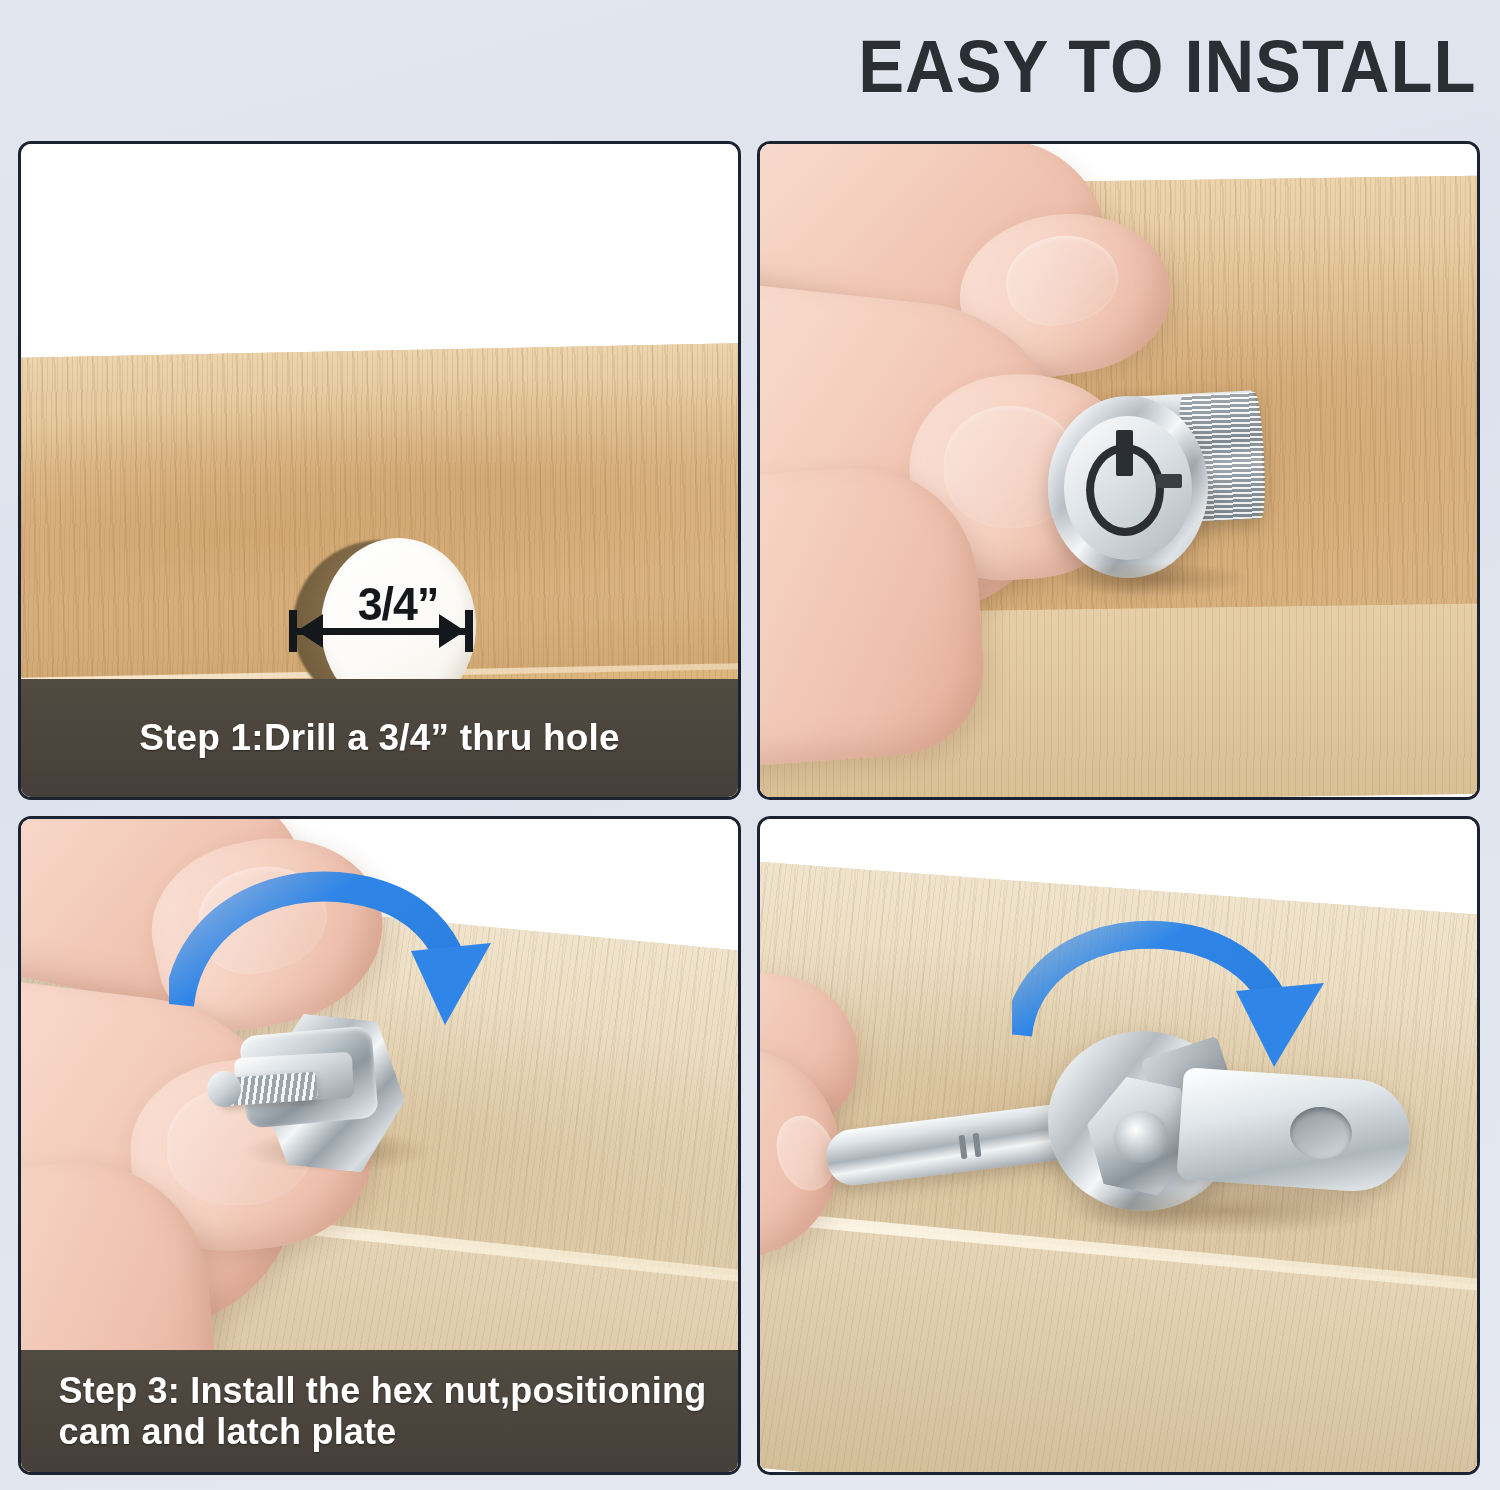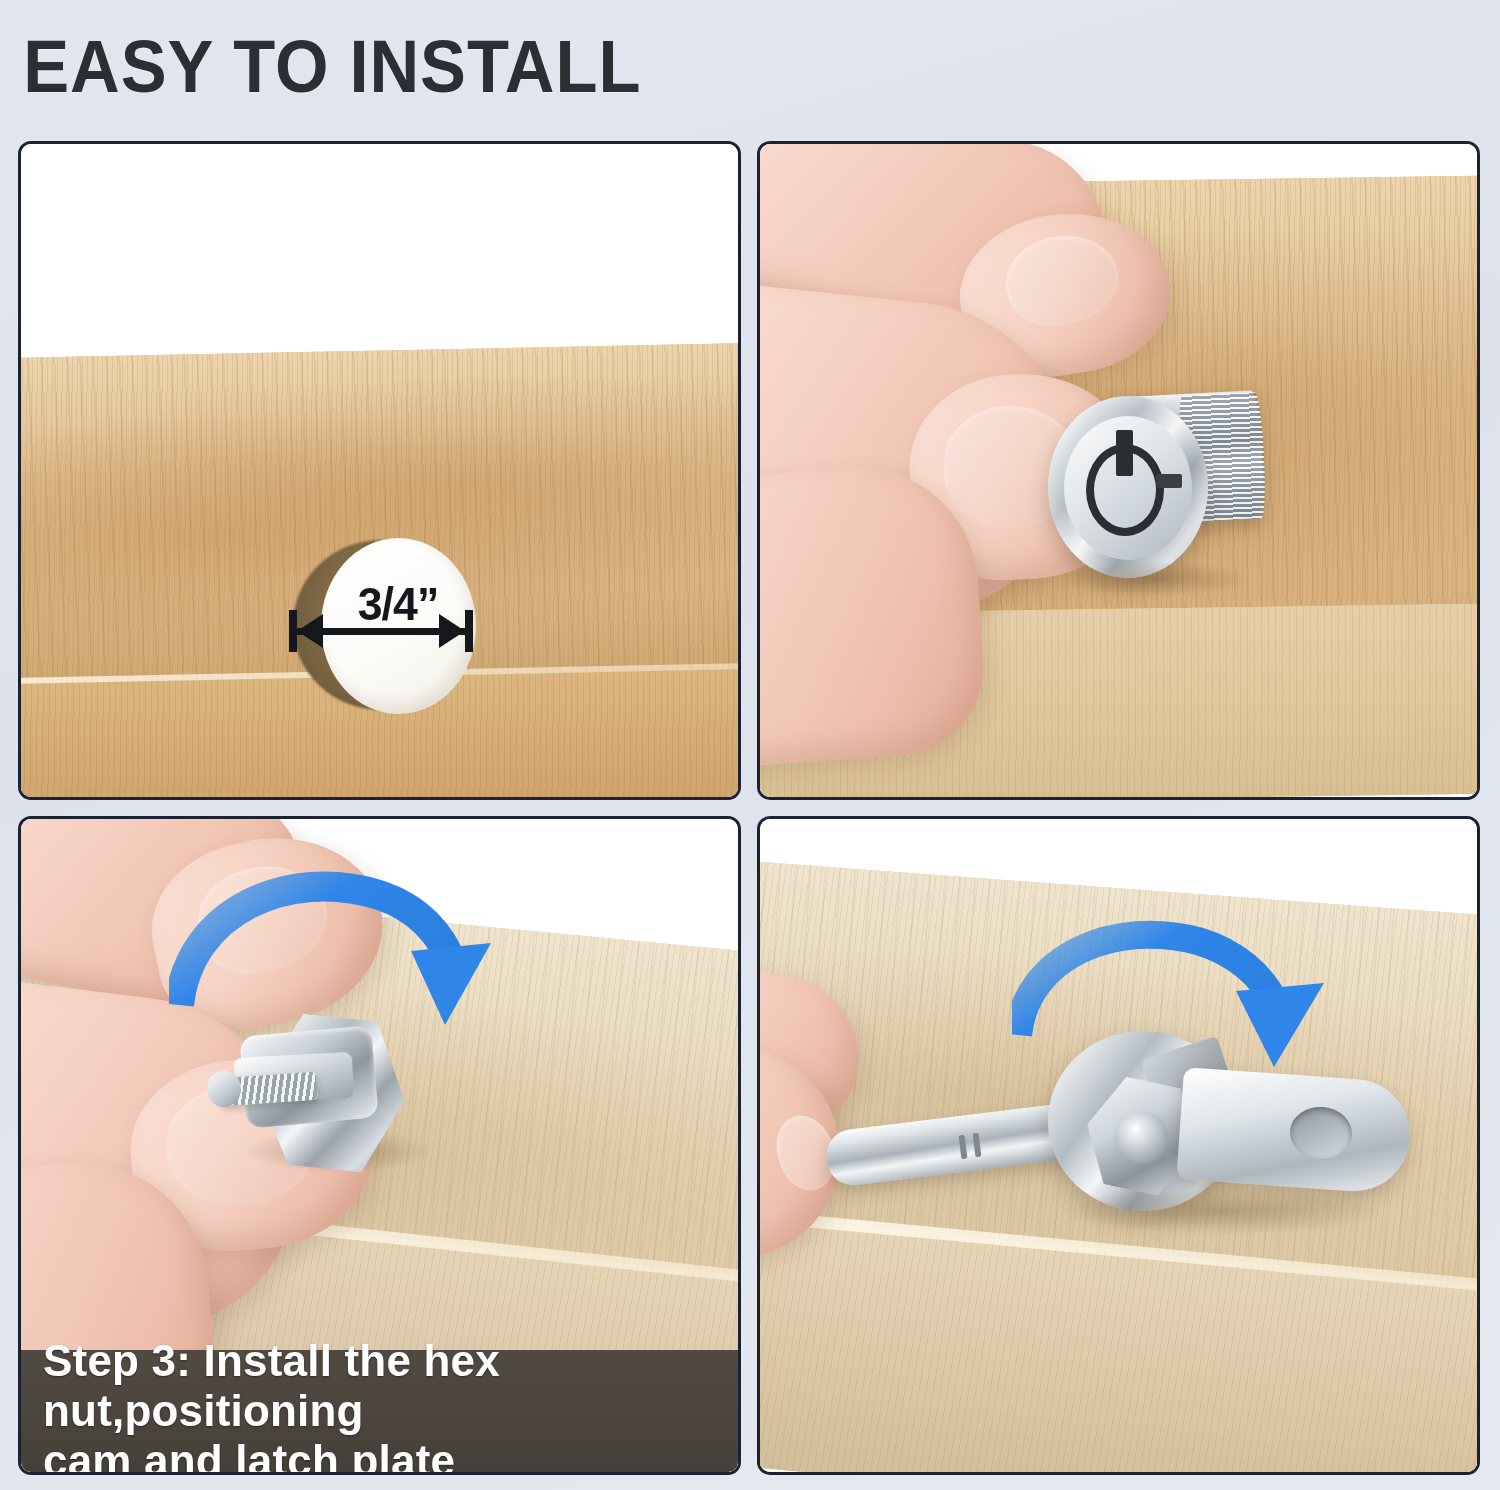--- a/index.html
+++ b/index.html
@@ -15,21 +15,21 @@
     background: linear-gradient(165deg, #e2e6ef 0%, #dde2ec 40%, #e6e9f1 100%);
     position: relative;
   }
 
   
   #title-bar {
     width: 1500px;
     height: 132px;
     display: flex;
     align-items: center;
-    justify-content: flex-start;
+    justify-content: flex-end;
   }
   #page-title {
     font-size: 74px;
     font-weight: 700;
     letter-spacing: 1px;
     color: #2b2f33;
     font-family: "Liberation Sans", sans-serif;
     transform: scaleX(0.93);
     text-shadow: 0 1px 0 rgba(255,255,255,.35);
   }
@@ -110,21 +110,21 @@
   }
   .caption.one-line {
     height: 118px;
     justify-content: center;
     font-size: 37px;
   }
   .caption.two-line {
     height: 122px;
     justify-content: center;
     padding: 0 16px 0 22px;
-    font-size: 44px;
+    font-size: 36px;
     line-height: 1.14;
   }
   .caption .cap-text { display: block; }
 
   
   #hole-shadow {
     position: absolute;
     left: 272px; top: 396px;
     width: 176px; height: 170px;
     border-radius: 50%;
@@ -233,20 +233,23 @@
       <div id="hole-face"></div>
 
       <div id="hole-label">3/4”</div>
       <div id="dim-line"></div>
       <div class="dim-tick" id="dim-tick-left"></div>
       <div class="dim-tick" id="dim-tick-right"></div>
       <div class="dim-arrow" id="dim-arrow-left"></div>
       <div class="dim-arrow" id="dim-arrow-right"></div>
     </div>
 
+    <div class="caption one-line">
+      <span class="cap-text">Step 1:Drill a 3/4” thru hole</span>
+    </div>
   </div>
 
   <div class="panel">
     <div class="photo">
       <div class="backdrop"></div>
 
       <div class="wood" style="left:-10px; top:42px; width:760px; height:560px;
                   transform:rotate(-0.8deg); transform-origin:0 0;"></div>
       <div class="wood" style="left:-10px; top:470px; width:760px; height:190px;
                   transform:rotate(-0.8deg); transform-origin:0 0;

